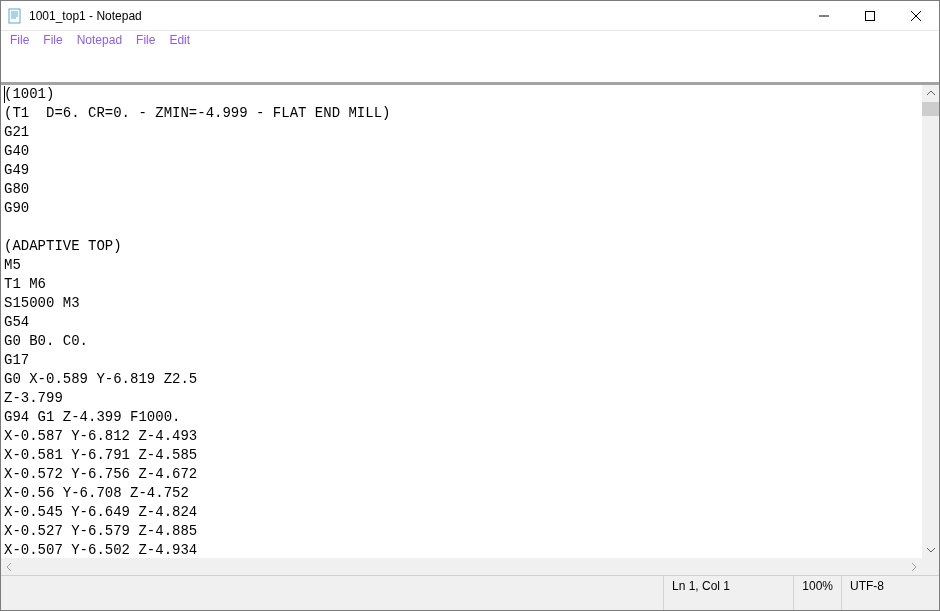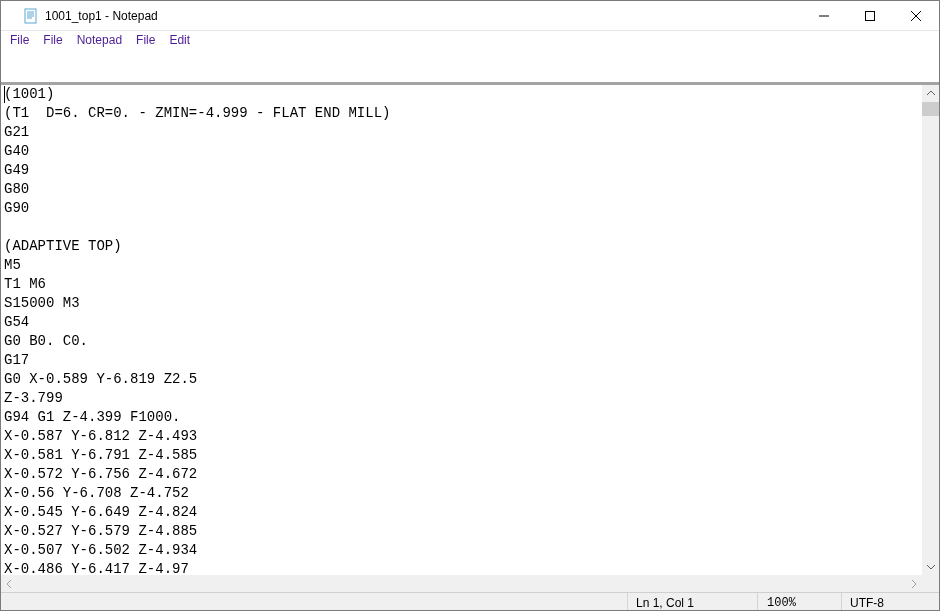--- a/index.html
+++ b/index.html
@@ -17,21 +17,21 @@
       background: #fff;
       border: 1px solid #7b7b7b;
       display: flex;
       flex-direction: column;
     }
     .titlebar {
       height: 30px;
       background: #fff;
       display: flex;
       align-items: center;
-      padding-left: 22px;
+      padding-left: 6px;
       border-bottom: 1px solid #e5e5e5;
     }
     .titlebar-icon {
       width: 16px;
       height: 16px;
       display: inline-block;
       margin-right: 6px;
     }
     .titlebar-icon svg { display: block; }
     .titlebar-text {
@@ -56,21 +56,21 @@
     .menubar {
       height: 19px;
       display: flex;
       align-items: center;
       padding: 0 2px;
       background: #fff;
     }
     .menu-item {
       padding: 1px 7px 2px 7px;
       font-size: 12px;
-      color: #4c1d95;
+      color: #8b5cf6;
       cursor: default;
     }
     .content-wrap {
       flex: 1;
       display: flex;
       min-height: 0;
       border-top: 3px solid #a3a3a3;
       margin-top: 32px;
     }
     .text-area {
@@ -129,37 +129,37 @@
       height: 17px;
       display: flex;
       align-items: center;
       justify-content: center;
       color: #a0a0a0;
       font-size: 9px;
     }
     .hscroll-track { flex: 1; position: relative; }
     .hscroll-corner { width: 17px; height: 17px; background: #f0f0f0; }
     .statusbar {
-      height: 18px;
+      height: 35px;
       background: #f0f0f0;
       display: flex;
       border-top: 1px solid #d0d0d0;
       font-size: 12px;
       color: #000;
     }
     .status-flex { flex: 1; }
     .status-cell {
       padding: 3px 8px 0 8px;
       border-left: 1px solid #d4d4d4;
       min-width: 30px;
     }
     .status-ln { width: 130px; }
-    .status-zoom { width: 48px; text-align: center; font-family: Liberation Mono, monospace; }
+    .status-zoom { width: 48px; text-align: right; }
     .status-le { width: 120px; }
-    .status-enc { width: 98px; margin-left: 36px; }
+    .status-enc { width: 98px; }
   </style>
 </head>
 <body>
 
 <div class="window">
 
   <div class="titlebar">
     <span class="titlebar-icon">
       <svg width="16" height="16" viewBox="0 0 16 16">
         <rect x="2" y="1" width="11" height="14" fill="#fff" stroke="#5aa7d6" stroke-width="1"></rect>

